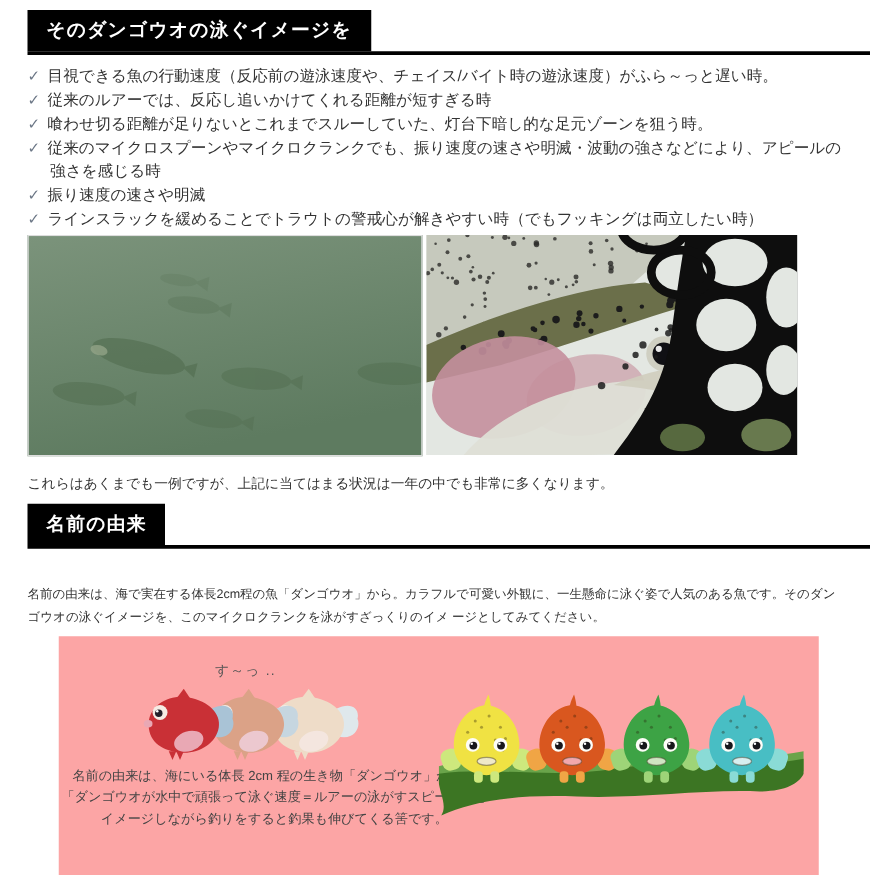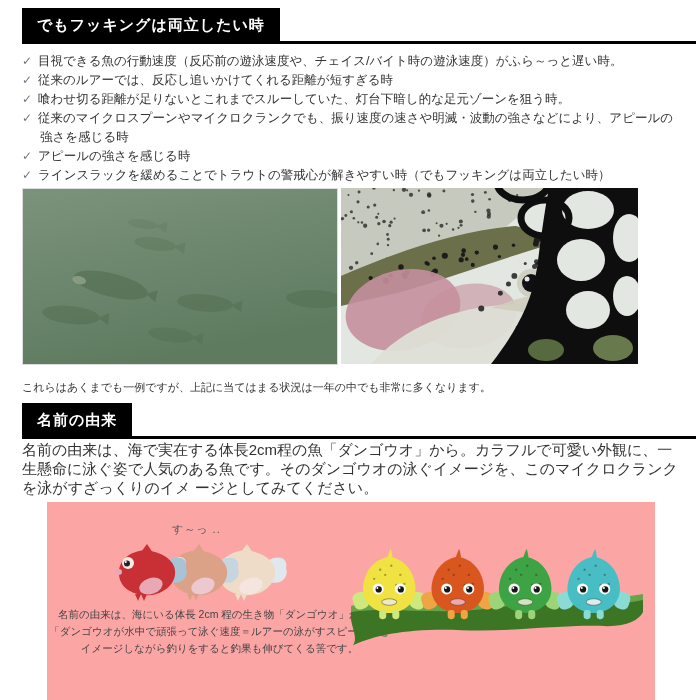--- a/index.html
+++ b/index.html
@@ -17,45 +17,45 @@
   .checklist li{padding-left:18px;text-indent:-18px;}
   .check{color:#6b7685;margin-right:6px;font-size:12px;}
 
   .photo-row{display:flex;gap:3px;margin:3px 0 0 22px;}
   .photo{position:relative;overflow:hidden;}
   .photo svg{display:block;}
   .photo-left{width:314px;height:175px;border:1px solid #ddd;background:#69866a;}
   .photo-right{width:297px;height:176px;background:#e3e7e2;}
 
   .note{margin:13px 22px 0;font-size:11px;line-height:19px;}
-  .para{margin:1px 22px 0;font-size:15px;line-height:19px;}
+  .para{margin:27px 22px 0;font-size:10px;line-height:19px;}
 
   .illustration{position:relative;margin:5px 0 0 47px;width:608px;height:198px;
                 background:#fca5a5;}
   .sfx{position:absolute;left:125px;top:20px;font-size:11px;color:#555;letter-spacing:1px;}
   .swimmer{position:absolute;left:66px;top:42px;width:175px;height:60px;}
   .ill-caption{position:absolute;left:0;top:104px;width:345px;text-align:center;
                font-size:10.5px;line-height:17px;color:#444;}
   .front-scene{position:absolute;right:12px;top:44px;width:292px;height:104px;}
 </style>
 </head>
 <body>
 
 <div class="page">
 
   <div class="section-header first">
-    <span class="header-box">でもフッキングは両立したい時</span>
+    <span class="header-box">そのダンゴウオの泳ぐイメージを</span>
   </div>
 
   <ul class="checklist">
     <li><span class="check">✓</span><span>目視できる魚の行動速度（反応前の遊泳速度や、チェイス/バイト時の遊泳速度）がふら～っと遅い時。</span></li>
     <li><span class="check">✓</span><span>従来のルアーでは、反応し追いかけてくれる距離が短すぎる時</span></li>
     <li><span class="check">✓</span><span>喰わせ切る距離が足りないとこれまでスルーしていた、灯台下暗し的な足元ゾーンを狙う時。</span></li>
     <li><span class="check">✓</span><span>従来のマイクロスプーンやマイクロクランクでも、振り速度の速さや明滅・波動の強さなどにより、アピールの強さを感じる時</span></li>
-    <li><span class="check">✓</span><span>アピールの強さを感じる時</span></li>
+    <li><span class="check">✓</span><span>振り速度の速さや明滅</span></li>
     <li><span class="check">✓</span><span>ラインスラックを緩めることでトラウトの警戒心が解きやすい時（でもフッキングは両立したい時）</span></li>
   </ul>
 
   <div class="photo-row">
     <div class="photo photo-left" id="photo-left">
         <svg viewBox="0 0 314 175" width="100%" height="100%">
           <defs>
             <linearGradient id="wg" x1="0" y1="0" x2="0.35" y2="1">
               <stop offset="0" stop-color="#7b937b"></stop>
               <stop offset="1" stop-color="#5e7b60"></stop>

